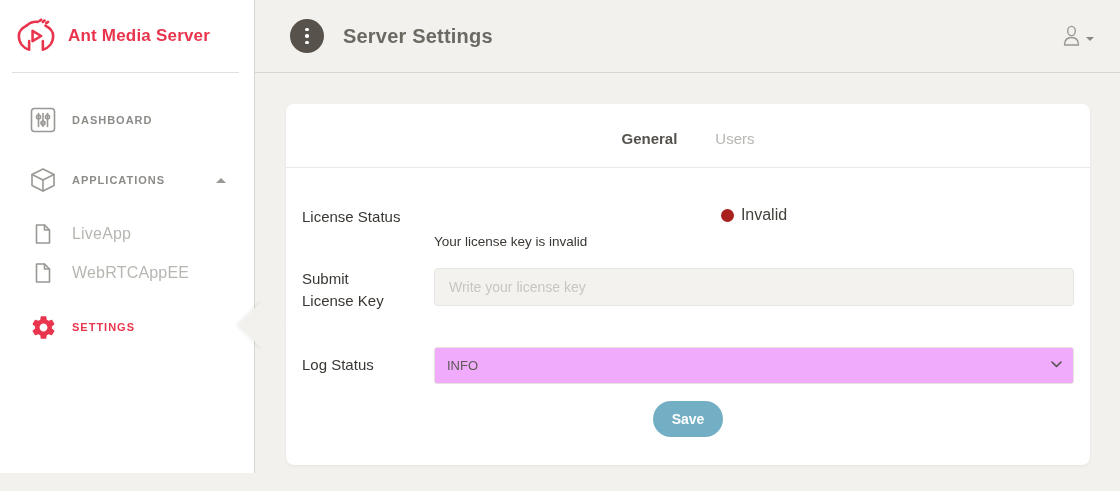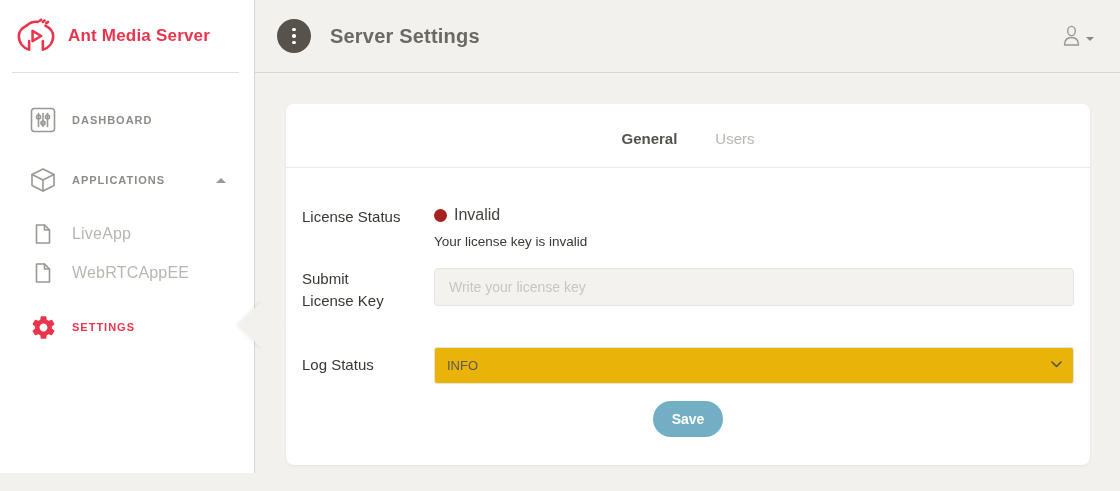--- a/index.html
+++ b/index.html
@@ -62,21 +62,21 @@
     border-bottom:5px solid #9a9894;
   }
   .nav-icon{stroke:#9a9894;fill:none;stroke-width:1.6;stroke-linejoin:round;stroke-linecap:round;}
   .nav-icon.red{stroke:none;fill:var(--brand);}
 
   
   .main{flex:1;display:flex;flex-direction:column;position:relative;}
   .topbar{
     height:73px;display:flex;align-items:center;
     background:var(--bg);border-bottom:1px solid var(--border);
-    padding:0 26px 0 22px;position:relative;z-index:2;
+    padding:0 26px 0 35px;position:relative;z-index:2;
   }
   .kebab-btn{
     width:34px;height:34px;border-radius:50%;background:var(--kebab);
     border:none;display:flex;flex-direction:column;align-items:center;justify-content:center;
     gap:3px;cursor:pointer;
   }
   .kebab-btn i{width:3.5px;height:3.5px;border-radius:50%;background:#fff;}
   .page-title{font-size:20px;font-weight:600;color:var(--text-mid);margin-left:19px;letter-spacing:.2px;}
   .user-menu{margin-left:auto;display:flex;align-items:center;gap:4px;cursor:pointer;}
   .caret-down{
@@ -106,38 +106,38 @@
   .tab{font-size:15px;color:var(--text-light);cursor:pointer;font-weight:500;}
   .tab.active{color:#55524d;font-weight:600;}
 
   .rows{padding:38px 16px 0 16px;}
   .frow{display:flex;}
   .frow-label{width:132px;min-width:132px;font-size:15px;color:var(--text-dark);font-weight:500;line-height:1.45;}
   .frow-label .wrap{display:block;max-width:95px;}
   .frow-value{flex:1;}
 
   .license-row{margin-bottom:19px;}
-  .status-line{display:flex;align-items:center;gap:7px;}
+  .status-line{display:flex;align-items:center;gap:7px;justify-content:center;}
   .status-dot{width:13px;height:13px;border-radius:50%;background:var(--status-invalid);}
   .status-text{font-size:16px;color:#45423d;}
   .status-desc{font-size:13.5px;color:var(--text-dark);margin-top:10px;}
 
   .key-row{margin-bottom:35px;}
   .text-input{
     width:100%;height:38px;background:var(--input-bg);
     border:1px solid var(--input-border);border-radius:4px;
     padding:0 14px;font-size:14px;color:var(--text-dark);
     font-family:"Liberation Sans","DejaVu Sans",sans-serif;outline:none;
   }
   .text-input::placeholder{color:var(--placeholder);}
 
   .log-row .frow-label{display:flex;align-items:center;}
   .select-wrap{position:relative;flex:1;}
   .log-select{
-    width:100%;height:37px;background:#eab308;
+    width:100%;height:37px;background:#f0abfc;
     border:1px solid #e5e3df;border-radius:3px;
     padding:0 30px 0 12px;font-size:13px;color:#5c5954;
     font-family:"Liberation Sans","DejaVu Sans",sans-serif;
     -webkit-appearance:none;appearance:none;outline:none;cursor:pointer;
   }
   .select-chevron{
     position:absolute;right:12px;top:14px;pointer-events:none;
     stroke:#55524d;fill:none;stroke-width:1.6;stroke-linecap:round;stroke-linejoin:round;
   }
 

